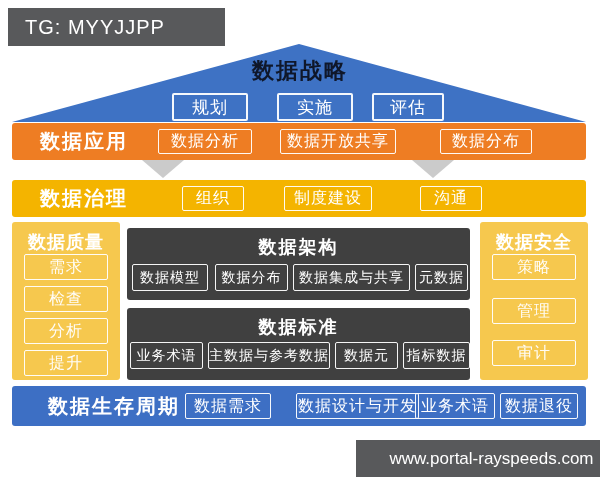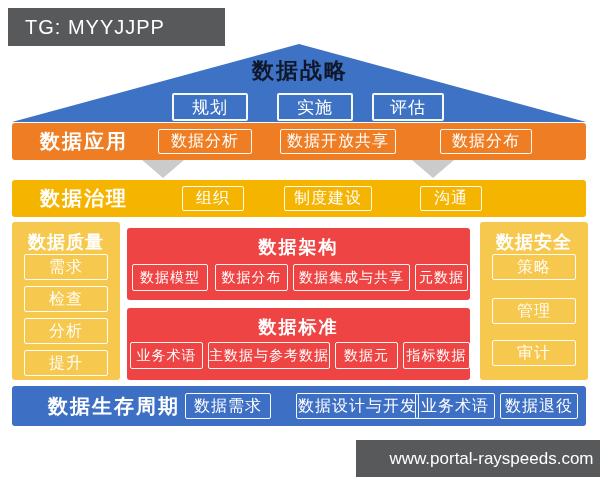--- a/index.html
+++ b/index.html
@@ -42,21 +42,21 @@
   .col{
     position:absolute;top:222px;width:108px;height:158px;background:#F6C84E;
     border-radius:3px;color:#fff;
   }
   #col-quality{left:12px;}
   #col-security{left:480px;}
   .col-title{position:absolute;left:0;top:8px;width:100%;text-align:center;
     font-weight:bold;font-size:18px;letter-spacing:1px;font-family:Liberation Mono, monospace;}
   .col .pill{left:12px;width:84px;height:26px;border-width:1.5px;color:rgba(255,255,255,.95);}
   .green-box{
-    position:absolute;left:127px;width:343px;height:72px;background:#ef4444;
+    position:absolute;left:127px;width:343px;height:72px;background:#404040;
     border-radius:3px;color:#fff;
   }
   #box-architecture{top:228px;}
   #box-standards{top:308px;}
   .green-title{position:absolute;left:0;top:7px;width:100%;text-align:center;
     font-weight:bold;font-size:18px;letter-spacing:2px;}
   .green-box .pill{height:27px;border-width:1.5px;font-size:14px;}
   #box-architecture .pill{top:36px;}
   #box-standards .pill{top:34px;}
 </style>

